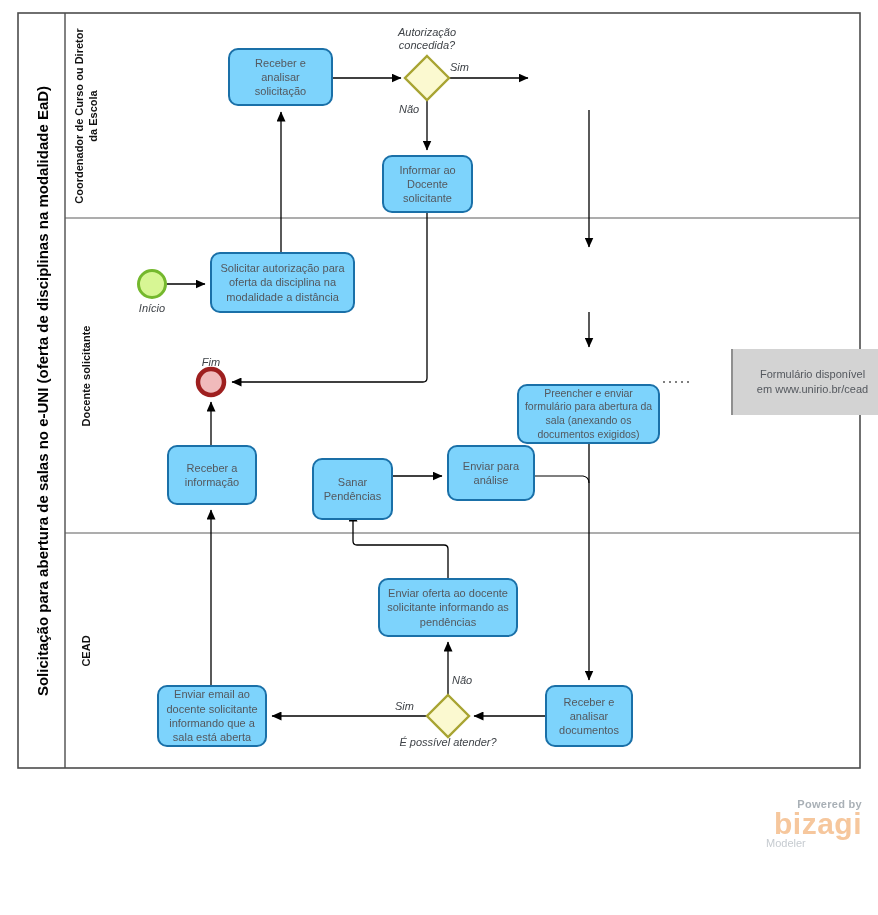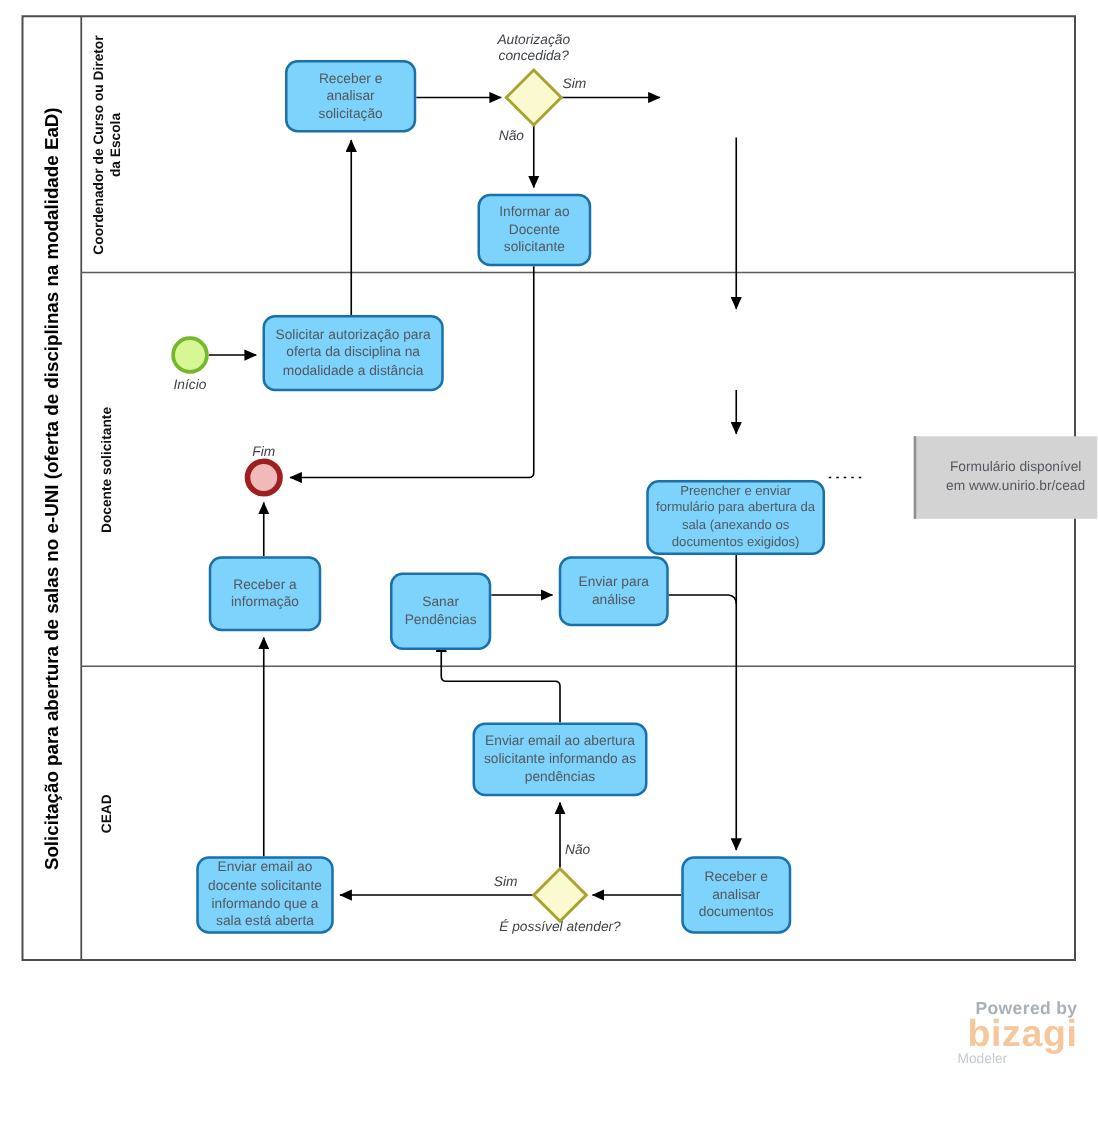--- a/index.html
+++ b/index.html
@@ -28,21 +28,21 @@
     transform:translate(-50%,-50%) rotate(-90deg);
     text-align:center;font-weight:bold;font-size:15px;color:#000;
   }
   .lane-label-col{position:absolute;width:42px;}
   .lane-label-col .rot{
     position:absolute;left:50%;top:50%;
     transform:translate(-50%,-50%) rotate(-90deg);
     text-align:center;font-weight:bold;font-size:11px;color:#111;line-height:1.25;
   }
   .brand{position:absolute;left:766px;top:798px;width:96px;text-align:right;}
-  .brand .powered{font-size:14px;font-weight:bold;color:#a9b0b6;letter-spacing:.3px;}
+  .brand .powered{font-size:11px;font-weight:bold;color:#a9b0b6;letter-spacing:.3px;}
   .brand .bizagi{font-size:30px;font-weight:bold;color:#f6c79d;line-height:.95;letter-spacing:.5px;}
   .brand .modeler{font-size:11px;color:#c6cbd0;text-align:left;margin-top:-2px;}
 </style>
 </head>
 <body>
 
 <div id="stage">
 
   <svg class="overlay">
     <defs>
@@ -95,21 +95,21 @@
     <div class="rot" style="width:220px;">CEAD</div>
   </div>
 
   <div class="task" style="left:228px;top:48px;width:105px;height:58px;">Receber  e analisar solicitação</div>
   <div class="task" style="left:382px;top:155px;width:91px;height:58px;">Informar ao Docente solicitante</div>
   <div class="task" style="left:210px;top:252px;width:145px;height:61px;">Solicitar autorização para oferta da disciplina na modalidade a distância</div>
   <div class="task small" style="left:517px;top:352px;width:143px;height:60px;">Preencher e enviar formulário para abertura da sala (anexando os documentos exigidos)</div>
   <div class="task" style="left:167px;top:445px;width:90px;height:60px;">Receber a informação</div>
   <div class="task" style="left:312px;top:458px;width:81px;height:62px;">Sanar Pendências</div>
   <div class="task" style="left:447px;top:445px;width:88px;height:56px;">Enviar para análise</div>
-  <div class="task" style="left:378px;top:578px;width:140px;height:59px;">Enviar email ao abertura solicitante informando as pendências</div>
+  <div class="task" style="left:378px;top:578px;width:140px;height:59px;">Enviar oferta ao docente solicitante informando as pendências</div>
   <div class="task" style="left:157px;top:685px;width:110px;height:62px;">Enviar email ao docente solicitante informando que a sala está aberta</div>
   <div class="task" style="left:545px;top:685px;width:88px;height:62px;">Receber e analisar documentos</div>
 
   <div class="annotation" style="left:731px;top:349px;width:149px;height:66px;padding-left:20px;">Formulário disponível em www.unirio.br/cead</div>
 
   <div class="lbl" style="left:128px;top:302px;width:48px;">Início</div>
   <div class="lbl" style="left:193px;top:356px;width:36px;">Fim</div>
   <div class="lbl" style="left:382px;top:26px;width:90px;">Autorização concedida?</div>
   <div class="lbl" style="left:450px;top:61px;width:30px;text-align:left;">Sim</div>
   <div class="lbl" style="left:399px;top:103px;width:30px;text-align:left;">Não</div>

